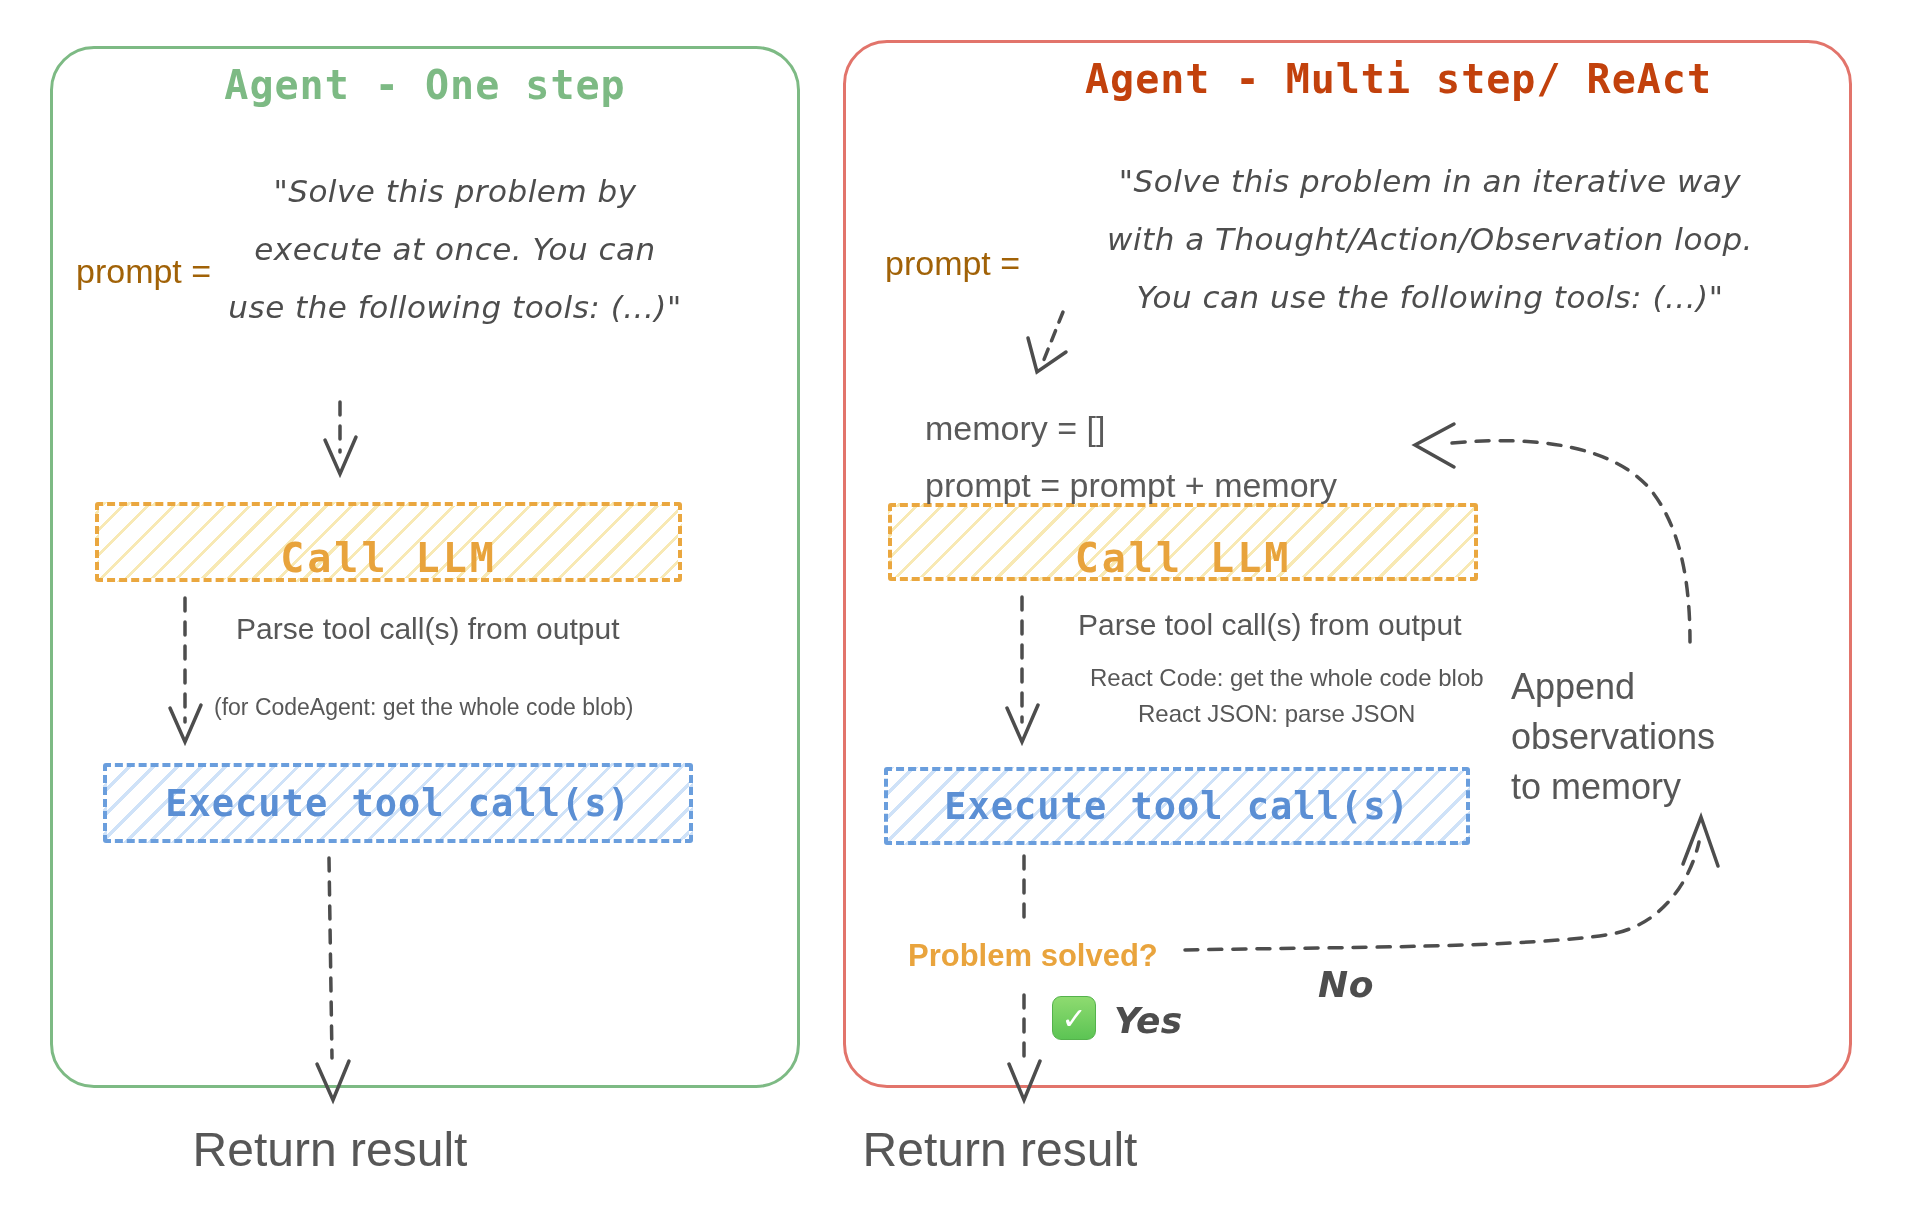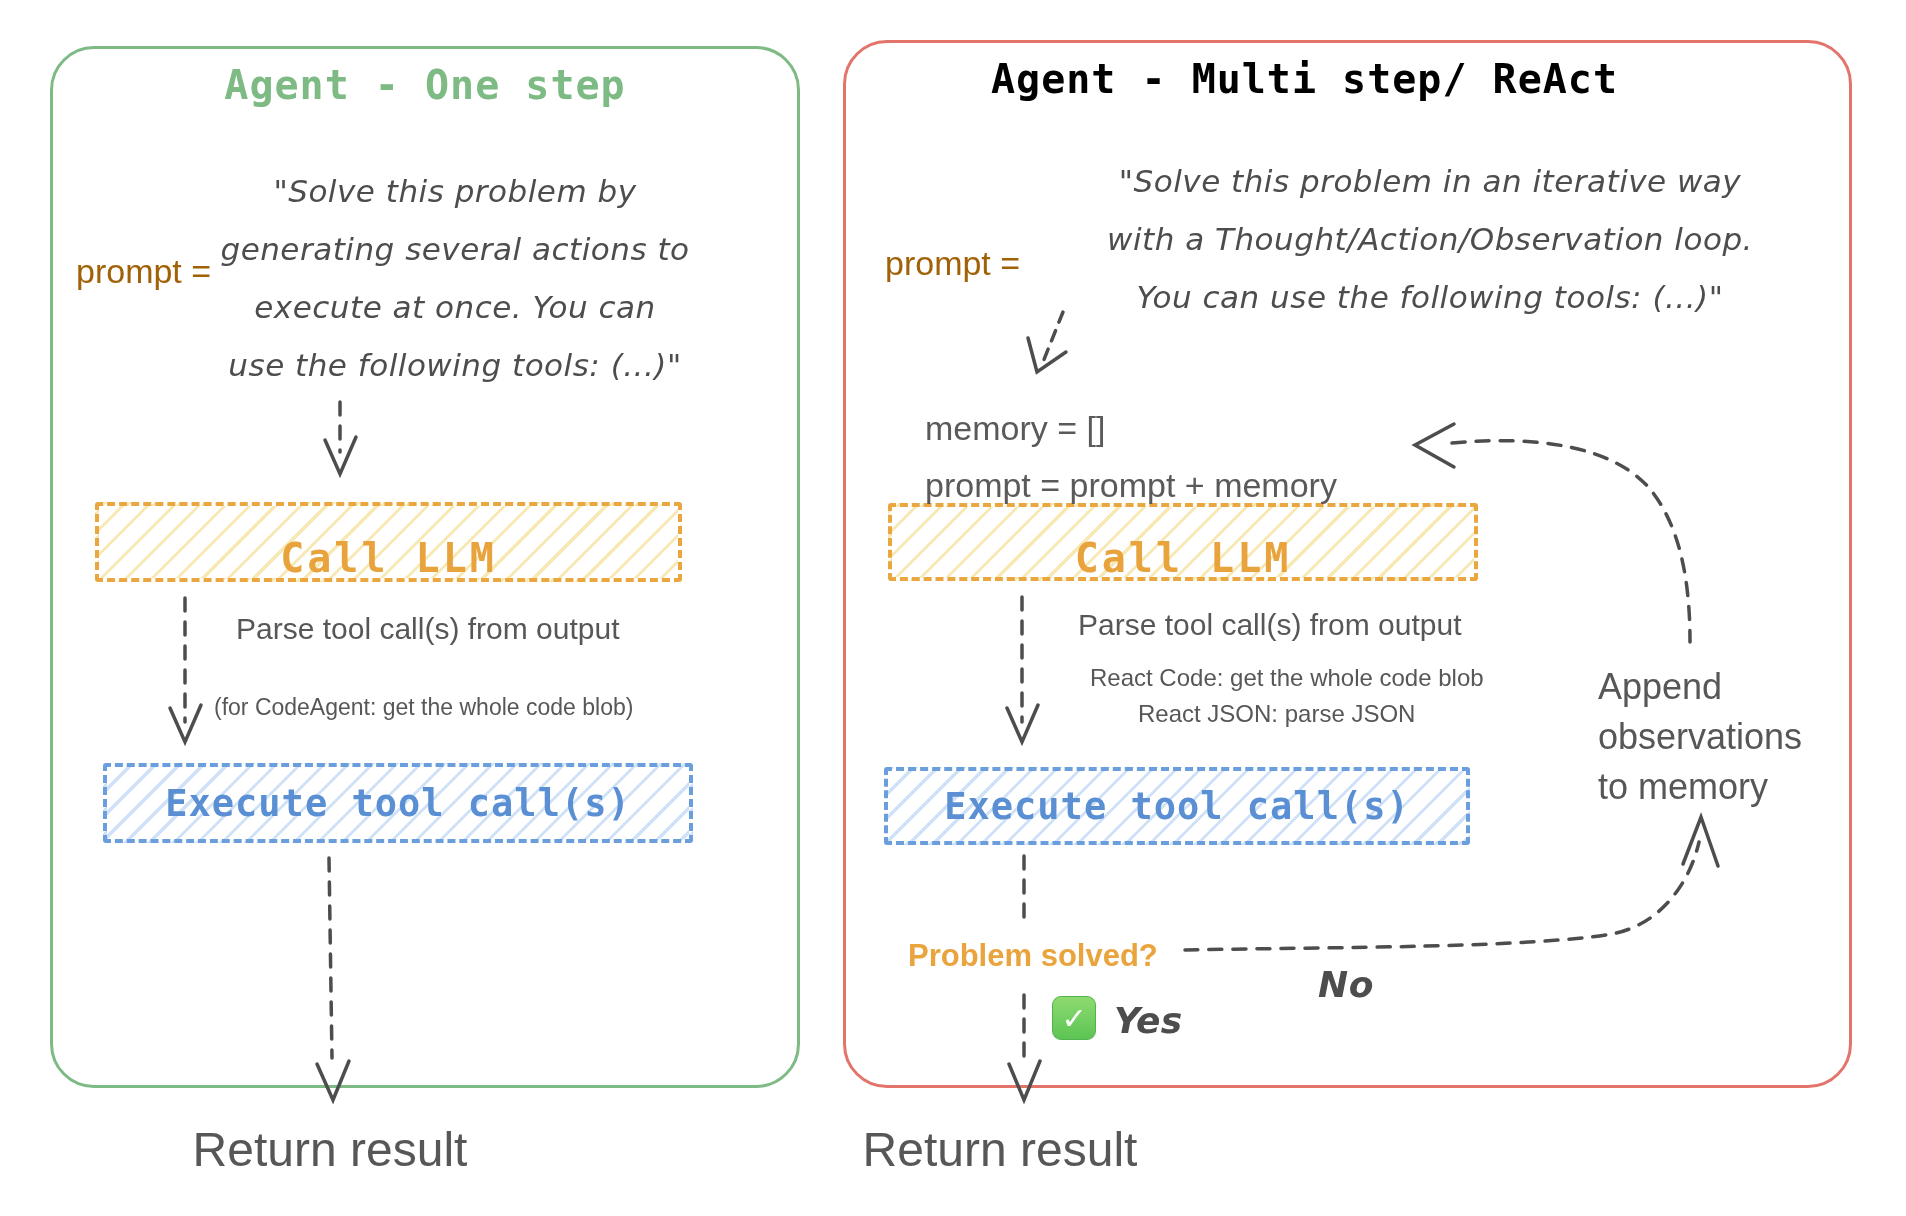--- a/index.html
+++ b/index.html
@@ -12,21 +12,21 @@
   .panel.left  { left:50px;  top:46px; width:750px;  height:1042px; border:3px solid #7dba84; }
   .panel.right { left:843px; top:40px; width:1009px; height:1048px; border:3px solid #e2746b; }
 
   .abs { position:absolute; z-index:3; }
   .mono { font-family:"DejaVu Sans Mono", monospace; font-weight:bold; }
   .sans { font-family:"Liberation Sans", sans-serif; color:#575757; }
   .hand { font-family:"DejaVu Sans", sans-serif; font-style:italic; color:#4d4d4d; letter-spacing:0.5px; }
 
   .title { font-size:40px; letter-spacing:1px; text-align:center; }
   .title.green { color:#7dba84; left:50px; top:62px; width:750px; }
-  .title.red   { color:#000000; left:800px; top:56px; width:1009px; }
+  .title.red   { color:#c2410c; left:894px; top:56px; width:1009px; }
 
   .prompt-label { font-size:34px; color:#a16207; }
   .quote { font-size:31px; line-height:58px; text-align:center; }
 
   .box {
     position:absolute; z-index:2; display:flex; align-items:center; justify-content:center;
     border-radius:3px;
   }
   .box.orange {
     border:4px dashed #eaa73f;
@@ -114,21 +114,20 @@
       </g>
     </g>
   </svg>
 
   <div class="abs mono title green">Agent - One step</div>
 
   <div class="abs sans prompt-label" style="left:76px; top:252px;">prompt =</div>
 
   <div class="abs hand quote" style="left:190px; top:162px; width:530px;">
     <span style="display:block">"Solve this problem by</span>
-    <span style="display:block">generating several actions to</span>
     <span style="display:block">execute at once. You can</span>
     <span style="display:block">use the following tools: (...)"</span>
   </div>
 
   <div class="box orange" style="left:95px; top:502px; width:587px; height:80px;">
     <span class="mono box-label">Call LLM</span>
   </div>
 
   <div class="abs sans note-main" style="left:236px; top:612px;">Parse tool call(s) from output</div>
   <div class="abs sans note-sub" style="left:214px; top:694px;">(for CodeAgent: get the whole code blob)</div>
@@ -155,21 +154,21 @@
   </div>
 
   <div class="box orange" style="left:888px; top:503px; width:590px; height:78px;">
     <span class="mono box-label">Call LLM</span>
   </div>
 
   <div class="abs sans note-main" style="left:1078px; top:608px;">Parse tool call(s) from output</div>
   <div class="abs sans note-sub2" style="left:1090px; top:664px;">React Code: get the whole code blob</div>
   <div class="abs sans note-sub2" style="left:1090px; top:700px;margin-left:48px;">React JSON: parse JSON</div>
 
-  <div class="abs sans append-text" style="left:1598px; top:662px;">
+  <div class="abs sans append-text" style="left:1511px; top:662px;">
     <span style="display:block">Append</span>
     <span style="display:block">observations</span>
     <span style="display:block">to memory</span>
   </div>
 
   <div class="box blue" style="left:884px; top:767px; width:586px; height:78px;">
     <span class="mono box-label">Execute tool call(s)</span>
   </div>
 
   <div class="abs sans problem" style="left:908px; top:938px;">Problem solved?</div>

